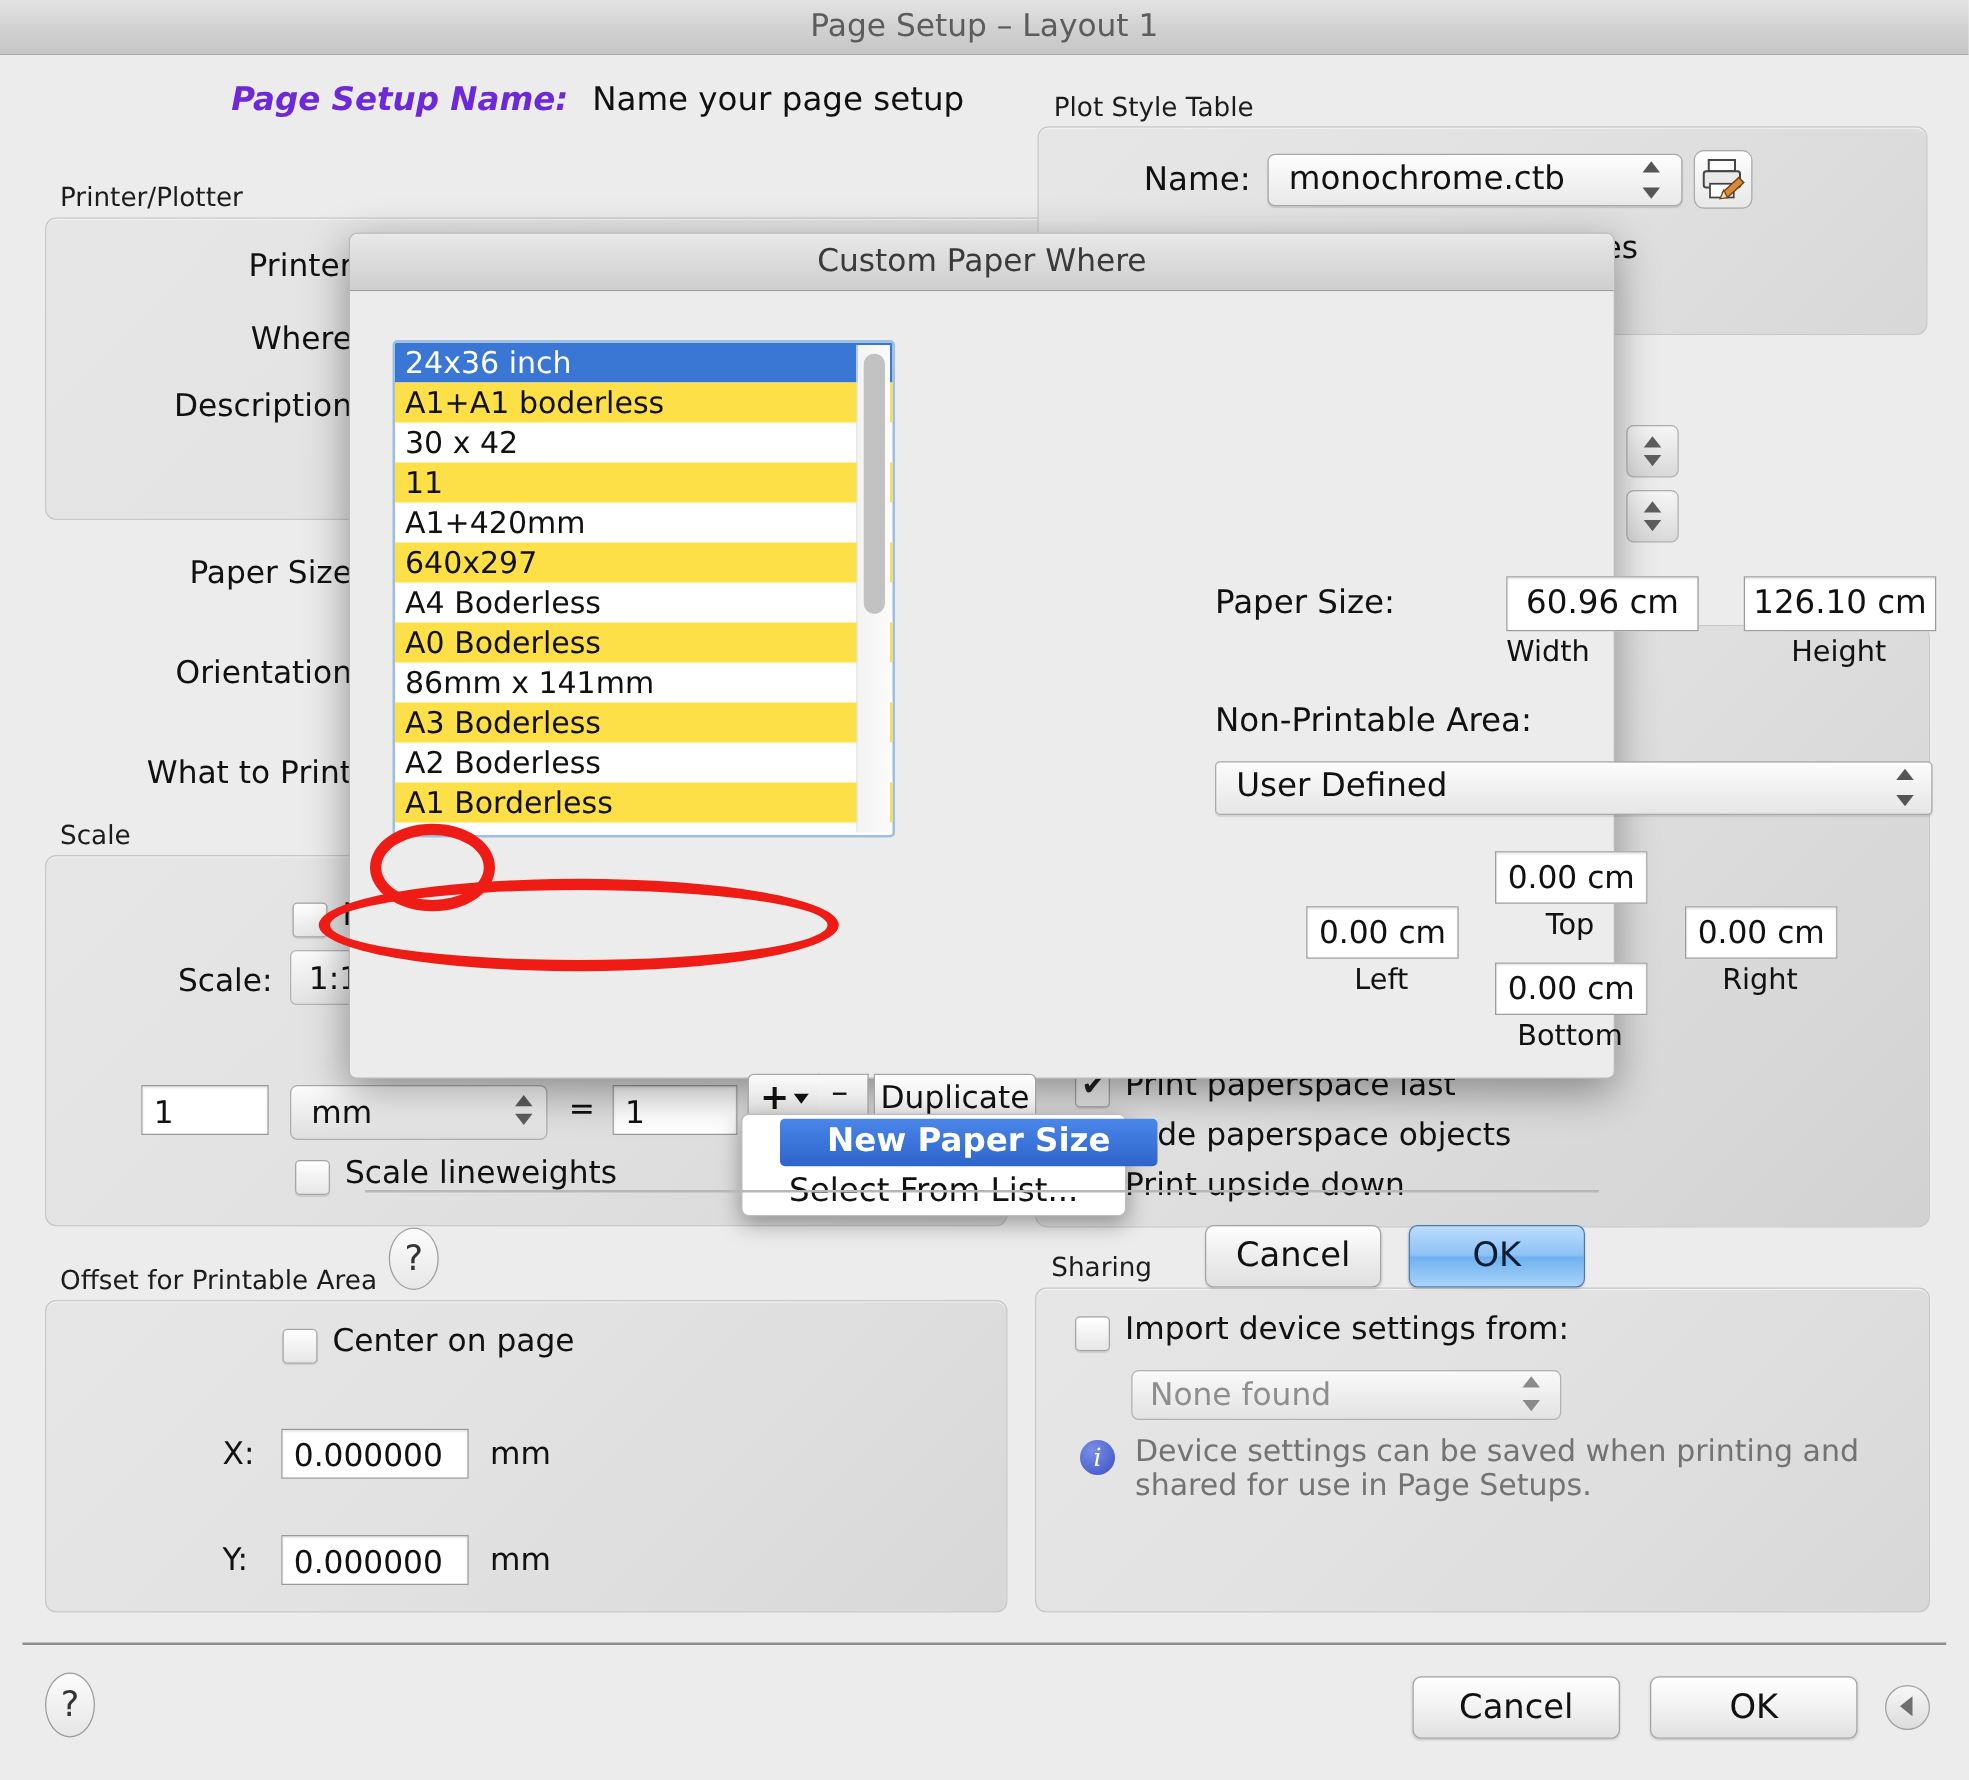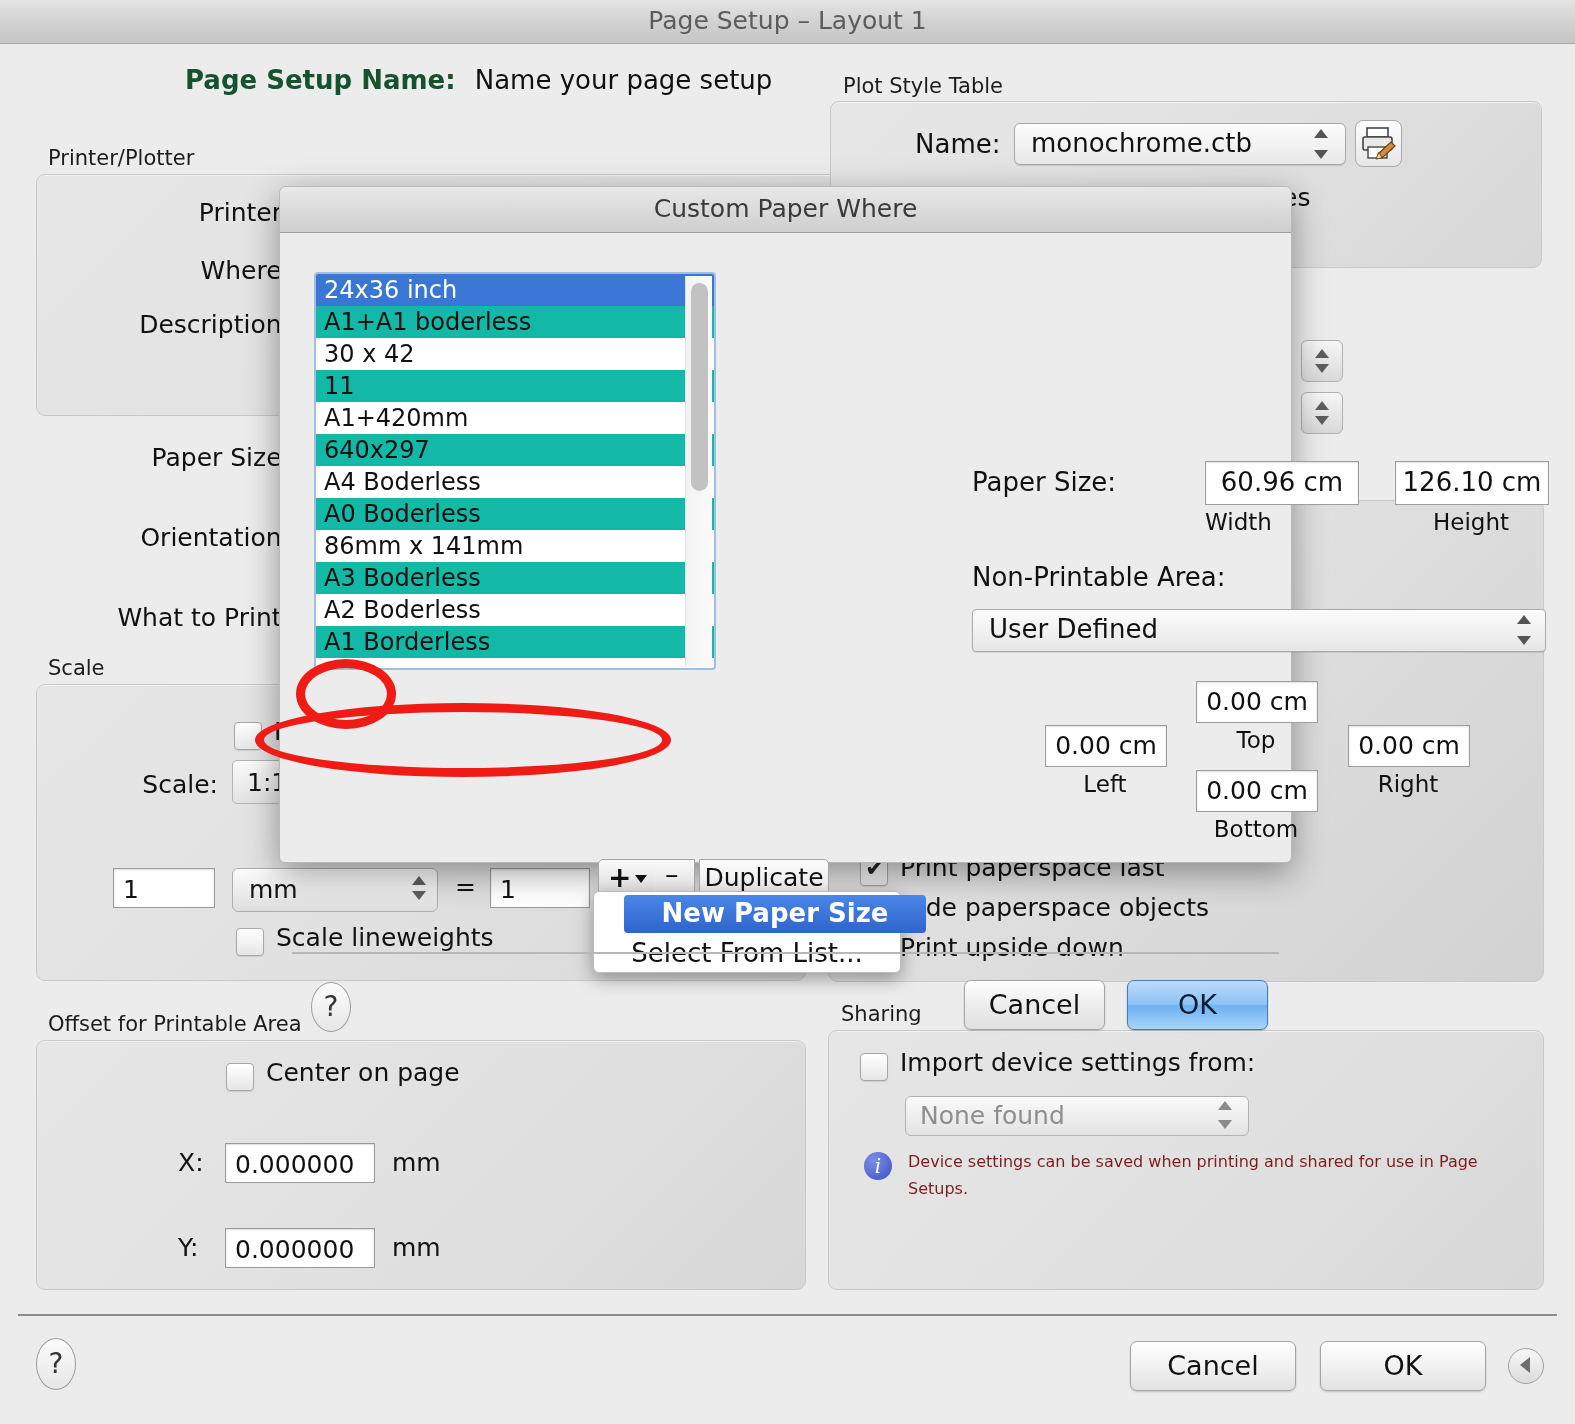--- a/index.html
+++ b/index.html
@@ -20,21 +20,21 @@
   }
   .ps-title{
     position:absolute;left:0;top:6px;width:1575px;text-align:center;
     font-size:25px;color:#5c5c5c;font-weight:400;
   }
 
   .ps-body{position:absolute;left:0;top:44px;width:1575px;height:1380px;background:#ececec;}
 
   
   #ps-name-row{position:absolute;left:185px;top:65px;}
-  #ps-name-label{font-size:26px;font-weight:bold;color:#14532d;}
+  #ps-name-label{font-size:26px;font-weight:bold;color:#6d28d9;font-style:italic;}
   #ps-name-value{font-size:26px;color:#101010;margin-left:14px;font-weight:400;}
 
   
   .group-title{position:absolute;font-size:21px;color:#1c1c1c;}
   .group-box{
     position:absolute;
     background:linear-gradient(135deg,#e6e6e6 0%,#e2e2e2 45%,#d8d8d8 100%);
     border:1px solid #c8c8c8;border-radius:9px;
     box-shadow:inset 0 1px 0 #f3f3f3;
   }
@@ -129,21 +129,21 @@
   
   #sharing-title{left:841px;top:1002px;}
   #sharing-box{left:828px;top:1030px;width:714px;height:258px;}
   #cb-import{left:860px;top:1053px;}
   #none-combo{position:absolute;left:905px;top:1096px;width:342px;height:38px;
     background:linear-gradient(to bottom,#fafafa,#e3e3e3);border:1px solid #b2b2b2;border-radius:6px;}
   #none-combo-text{position:absolute;left:14px;top:4px;font-size:25px;color:#8e8e8e;}
   #info-icon{position:absolute;left:864px;top:1152px;width:28px;height:28px;border-radius:50%;
     background:radial-gradient(circle at 35% 30%,#7b8fe6,#3b4fc6);color:#fff;font-size:20px;
     font-style:italic;text-align:center;line-height:28px;font-family:"DejaVu Serif",serif;}
-  #info-text{position:absolute;left:908px;top:1148px;width:600px;font-size:16px;color:#7f1d1d;line-height:27px;}
+  #info-text{position:absolute;left:908px;top:1148px;width:600px;font-size:24px;color:#737373;line-height:27px;}
 
   
   #bottom-sep{position:absolute;left:18px;top:1314px;width:1539px;height:2px;background:#8d8d8d;}
   .rbtn{position:absolute;height:48px;border:1px solid #a5a5a5;border-radius:7px;
     background:linear-gradient(to bottom,#ffffff 0%,#f3f3f3 45%,#e1e1e1 100%);
     box-shadow:0 1px 2px rgba(0,0,0,.18);font-size:27px;color:#111;text-align:center;line-height:47px;}
   #btn-cancel-main{left:1130px;top:1341px;width:164px;}
   #btn-ok-main{left:1320px;top:1341px;width:164px;}
   #help-main{position:absolute;left:36px;top:1338px;width:38px;height:50px;border-radius:50%;
     border:1px solid #9c9c9c;background:linear-gradient(to bottom,#fcfcfc,#e6e6e6);
@@ -162,21 +162,21 @@
   #cps-titlebar{position:absolute;left:0;top:0;width:100%;height:45px;
     background:linear-gradient(to bottom,#e9e9e9 0%,#dcdcdc 45%,#cfcfcf 100%);
     border-bottom:1px solid #9f9f9f;border-radius:6px 6px 0 0;}
   #cps-title{position:absolute;left:0;top:7px;width:100%;text-align:center;font-size:25px;color:#3a3a3a;}
 
   #cps-listwrap{position:absolute;left:34px;top:85px;width:398px;height:394px;
     background:#fff;border:2px solid #9cbfe2;border-radius:4px;overflow:hidden;
     box-shadow:inset 0 1px 2px rgba(0,0,0,.10);}
   .list-row{height:32px;line-height:32px;padding-left:8px;font-size:24px;color:#111;
     white-space:nowrap;overflow:hidden;}
-  .list-row.alt{background:#14b8a6;}
+  .list-row.alt{background:#fde047;}
   .list-row.sel{background:#3a76d3;color:#fff;}
 
   #list-scroll-track{position:absolute;right:2px;top:2px;width:26px;height:390px;
     background:linear-gradient(to right,#f3f3f3,#fbfbfb);border-left:1px solid #e2e2e2;}
   #list-scroll-thumb{position:absolute;left:5px;top:7px;width:17px;height:208px;
     background:#c2c2c2;border-radius:9px;}
 
   
   #btn-plus{position:absolute;left:318px;top:672px;width:56px;height:37px;
     background:linear-gradient(to bottom,#fafafa,#d8d8d8);border:1px solid #a6a6a6;

